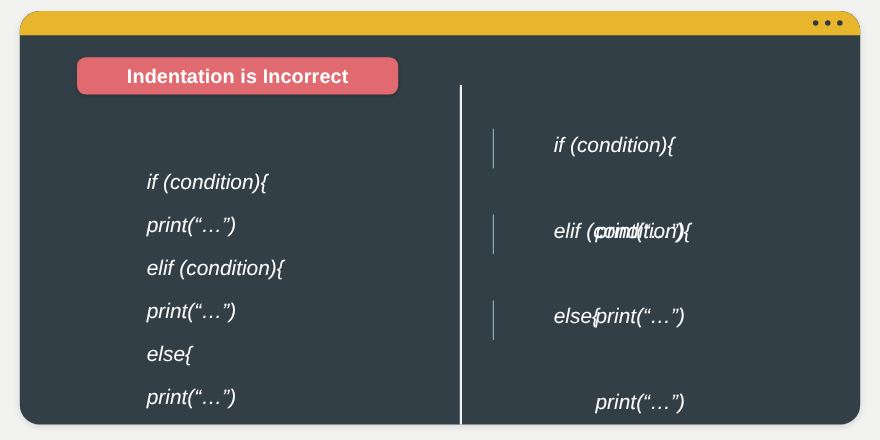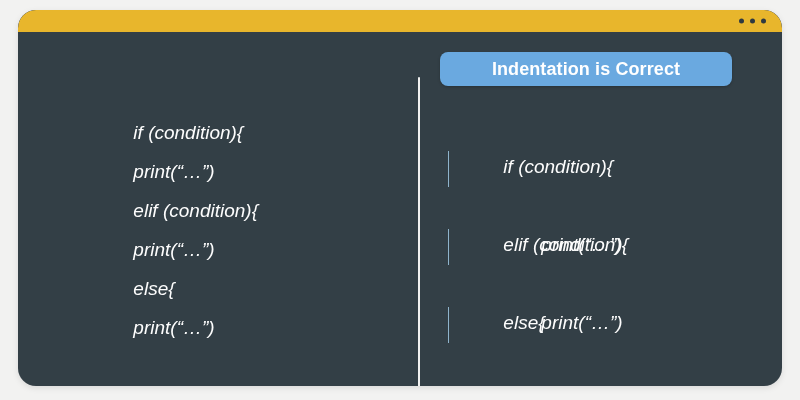--- a/index.html
+++ b/index.html
@@ -161,20 +161,21 @@
       <div class="window-dots">
         <span class="dot"></span>
         <span class="dot"></span>
         <span class="dot"></span>
       </div>
     </div>
 
     <div class="window-body">
 
       <div class="pane pane-left">
+        <div class="badge badge-incorrect">Indentation is Incorrect</div>
 
         <div class="code">
           <div class="code-line">
             <span class="txt">if (condition){</span>
           </div>
           <div class="code-line">
             <span class="txt">print(“…”)</span>
             <span class="squiggle">
               
             </span>
@@ -194,21 +195,20 @@
               
             </span>
           </div>
           <div class="code-line">
             <span class="txt">print(“…”)</span>
           </div>
         </div>
       </div>
 
       <div class="pane pane-right">
-        <div class="badge badge-correct">Indentation is Correct</div>
 
         <div class="code">
           <div class="code-line">
             <span class="txt">if (condition){</span>
           </div>
           <div class="code-line indent">
             <span class="indent-guide"></span>
             <span class="txt">print(“…”)</span>
           </div>
           <div class="code-line">

